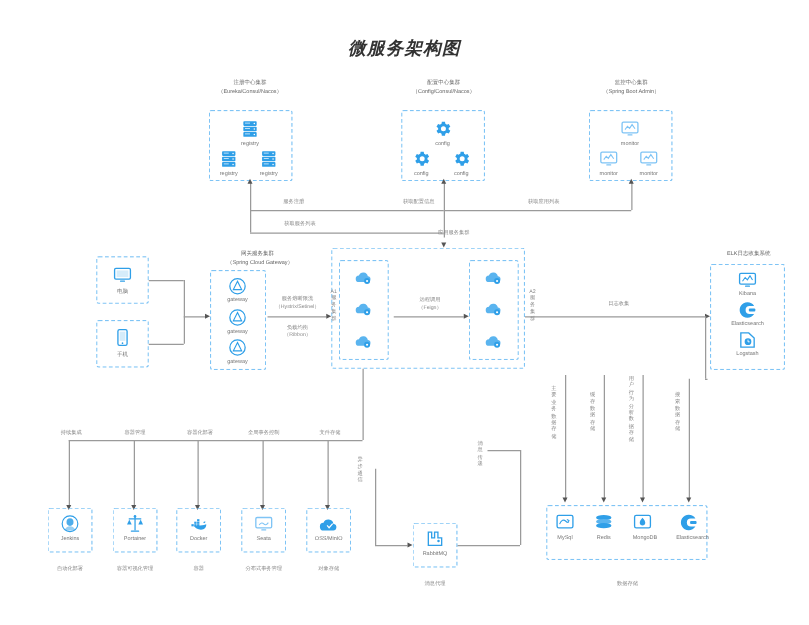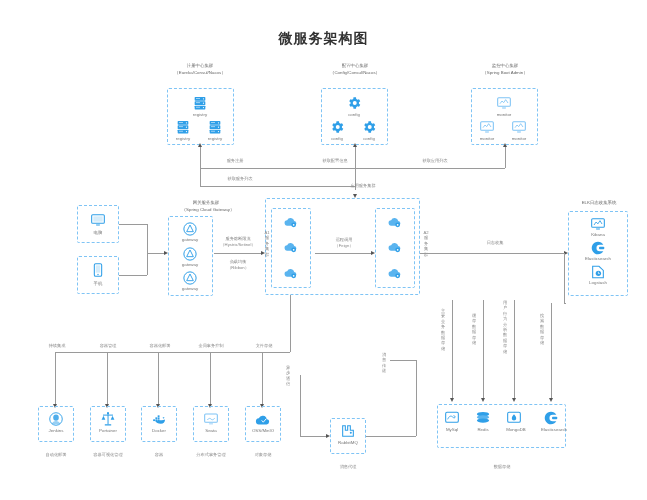--- a/index.html
+++ b/index.html
@@ -7,21 +7,21 @@
     width:647px;height:500px;position:relative;overflow:hidden;
     background:#ffffff;
     font-family:"Liberation Sans","DejaVu Sans",sans-serif;
     color:#555;
   }
   .canvas{position:absolute;left:0;top:0;width:647px;height:500px;}
 
   
   #title{
     position:absolute;left:0;top:30px;width:647px;text-align:center;
-    font-size:14px;font-weight:bold;color:#333;letter-spacing:1px;
+    font-size:14px;font-weight:bold;color:#333;letter-spacing:1px;font-style:italic;
   }
   .dbox{
     position:absolute;border:1px dashed #7fc4f5;border-radius:2px;
     background:rgba(255,255,255,0);
     box-sizing:border-box;
   }
   .grouplabel{
     position:absolute;text-align:center;font-size:4.4px;line-height:6px;
     color:#666;white-space:nowrap;
   }

